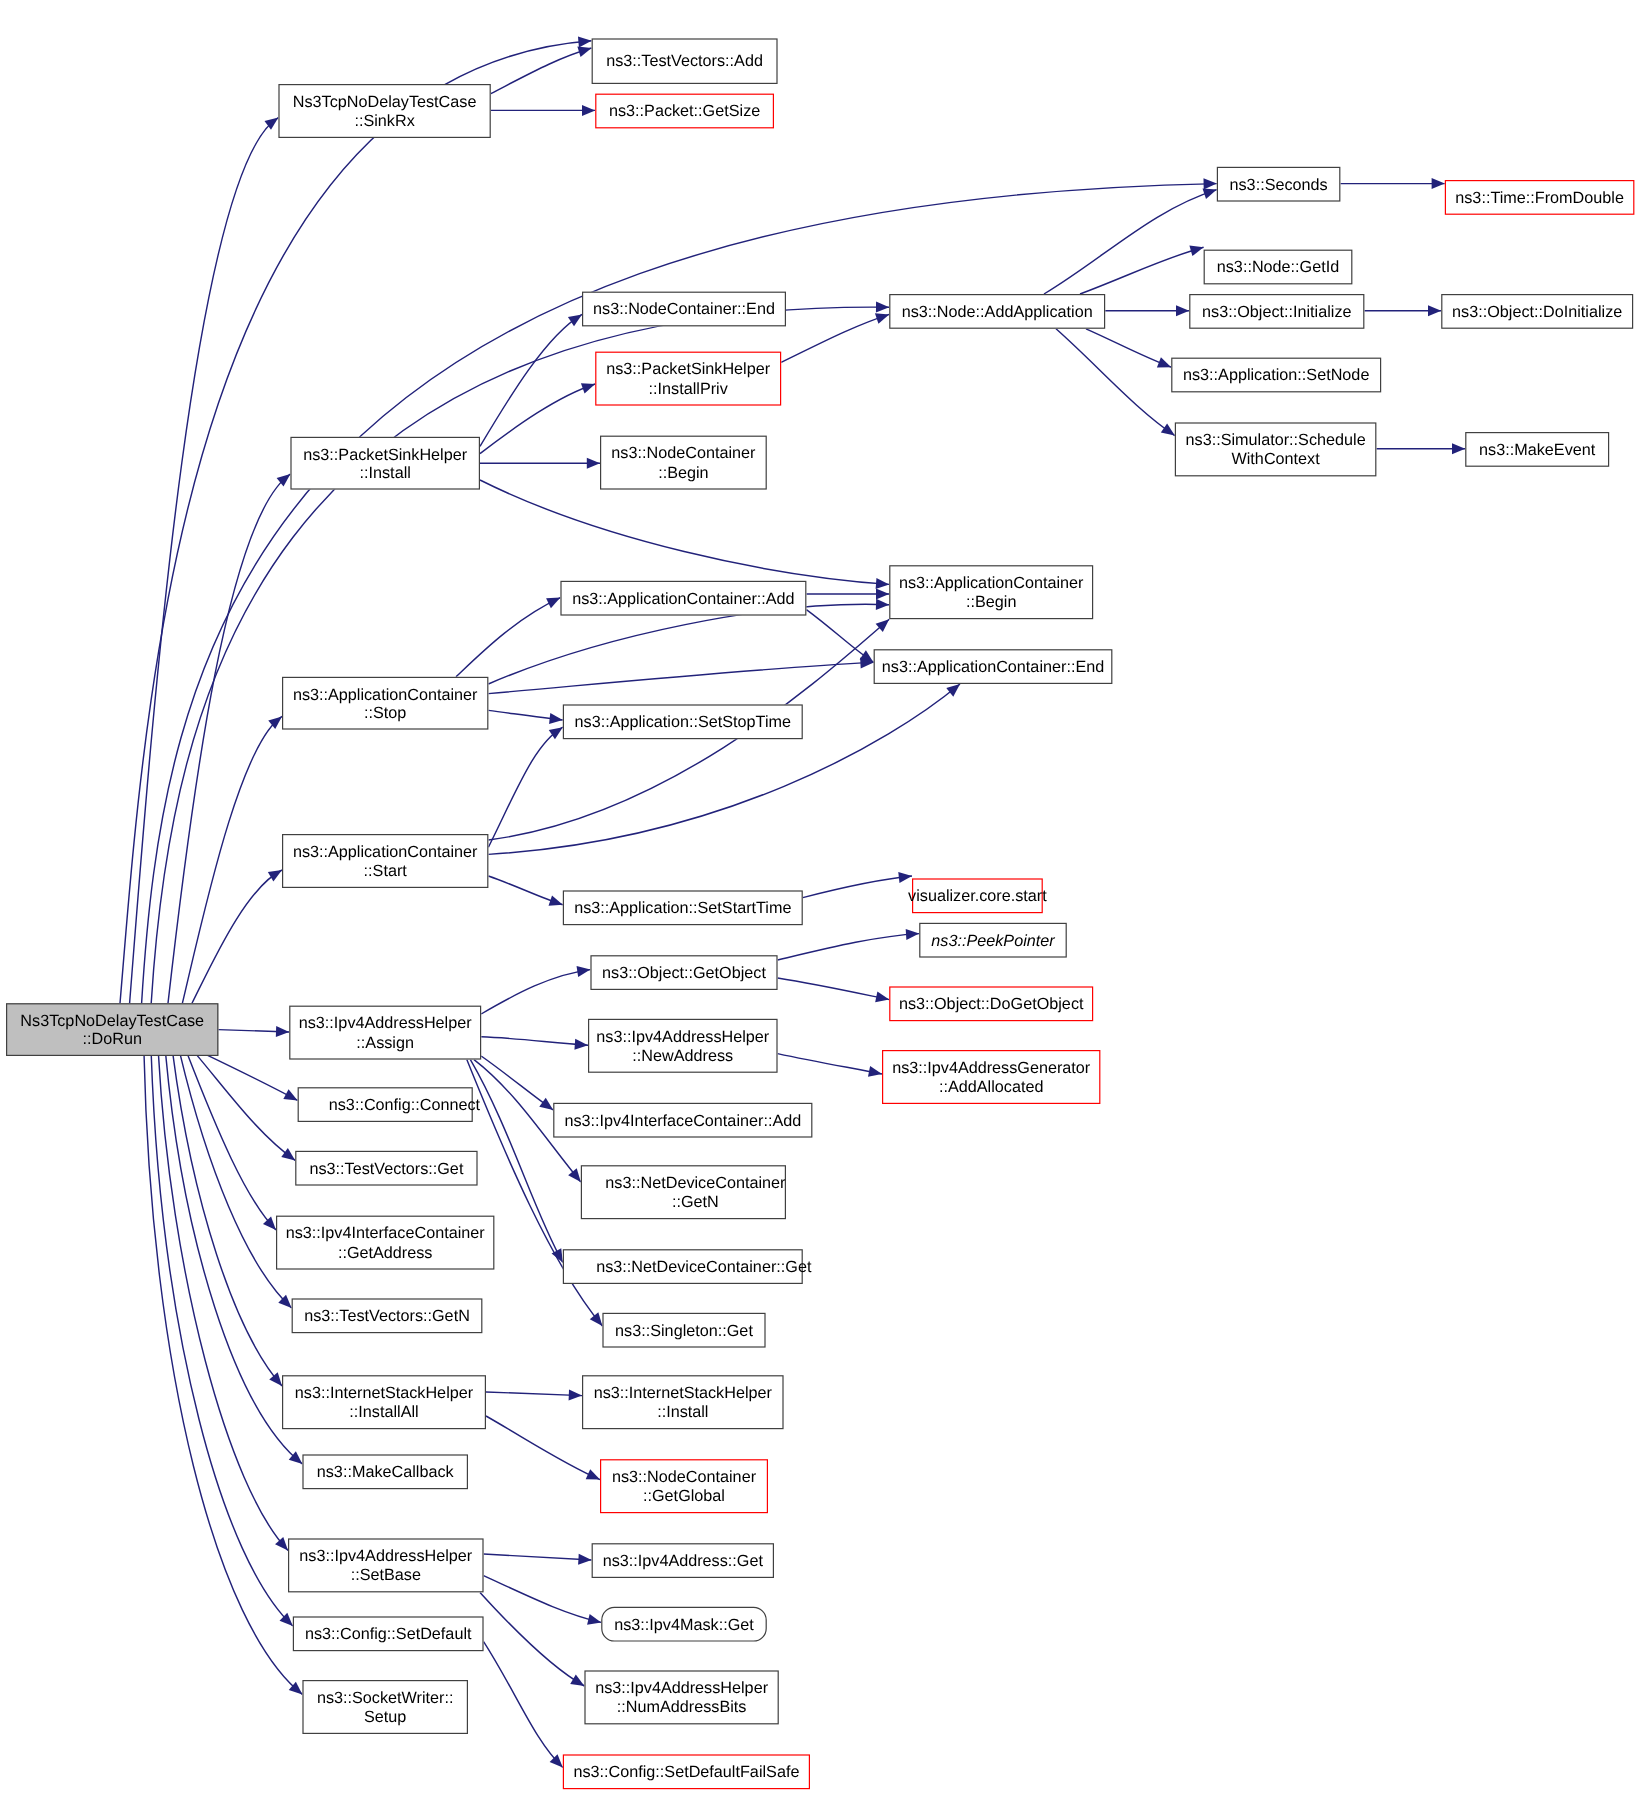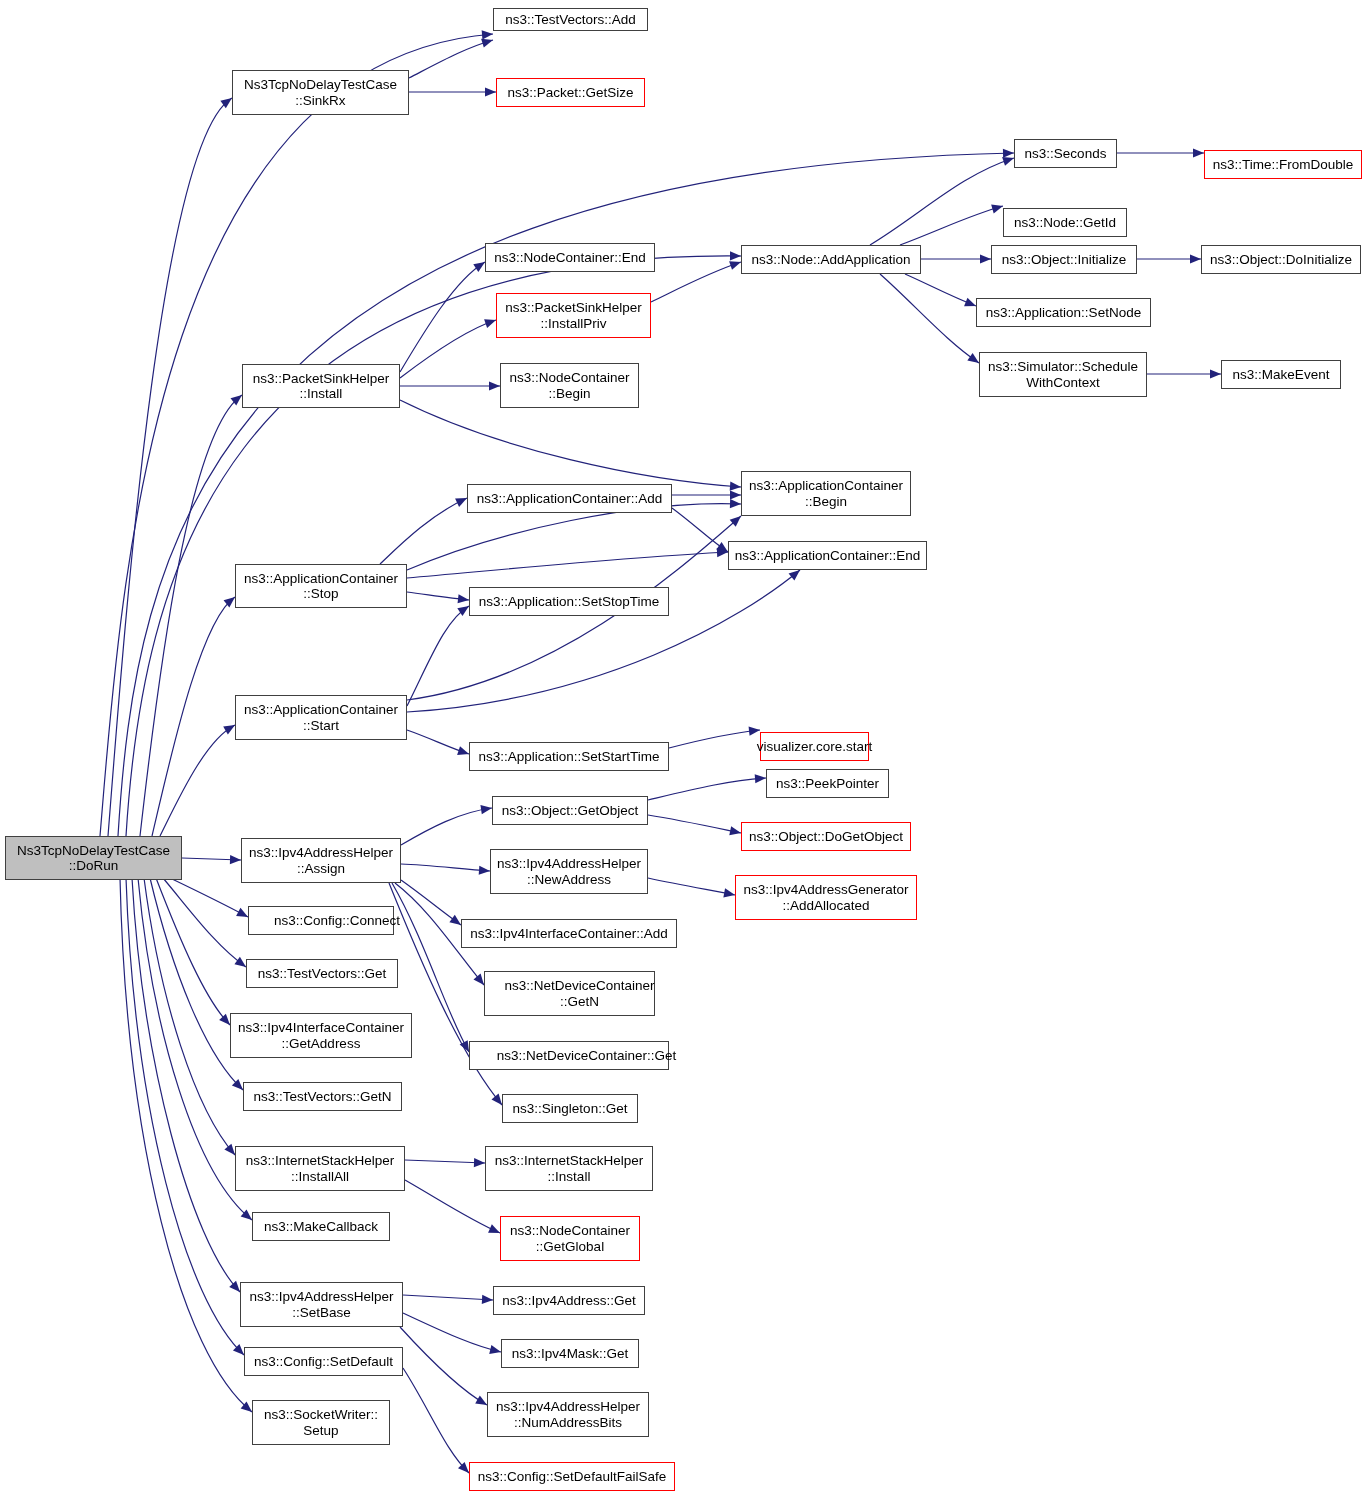--- a/index.html
+++ b/index.html
@@ -138,21 +138,21 @@
       <path d="M 400,1327 C 430,1360 460,1390 487,1405" class="edge"></path>
       <polygon points="487,1405 475.1840160082148,1403.4054711335707 479.8366522196317,1395.4686596652155" class="arrowhead"></polygon>
       <path d="M 403,1368 C 430,1410 445,1450 469,1473" class="edge"></path>
       <polygon points="469,1473 458.0185127746712,1468.3559782171117 464.5935799089157,1461.921035157521" class="arrowhead"></polygon>
     </svg>
   <div id="nodes">
       <div class="node-box root" style="left: 5px; top: 836px; width: 177px; height: 44px;">Ns3TcpNoDelayTestCase
 ::DoRun</div>
       <div class="node-box gray" style="left: 232px; top: 70px; width: 177px; height: 45px;">Ns3TcpNoDelayTestCase
 ::SinkRx</div>
-      <div class="node-box gray" style="left: 493px; top: 8px; width: 155px; height: 23px;">ns3::TestVectors::Add</div>
+      <div class="node-box gray" style="left: 493px; top: 32px; width: 155px; height: 38px;">ns3::TestVectors::Add</div>
       <div class="node-box red" style="left: 496px; top: 78px; width: 149px; height: 29px;">ns3::Packet::GetSize</div>
       <div class="node-box gray" style="left: 1014px; top: 139px; width: 103px; height: 29px;">ns3::Seconds</div>
       <div class="node-box red" style="left: 1204px; top: 150px; width: 158px; height: 29px;">ns3::Time::FromDouble</div>
       <div class="node-box gray" style="left: 1003px; top: 192px; width: 124px; height: 29px; margin-top: 16px;">ns3::Node::GetId</div>
       <div class="node-box gray" style="left: 741px; top: 245px; width: 180px; height: 29px;">ns3::Node::AddApplication</div>
       <div class="node-box gray" style="left: 991px; top: 245px; width: 146px; height: 29px;">ns3::Object::Initialize</div>
       <div class="node-box gray" style="left: 1201px; top: 245px; width: 160px; height: 29px;">ns3::Object::DoInitialize</div>
       <div class="node-box gray" style="left: 976px; top: 298px; width: 175px; height: 29px;">ns3::Application::SetNode</div>
       <div class="node-box gray" style="left: 979px; top: 352px; width: 168px; height: 45px;">ns3::Simulator::Schedule
 WithContext</div>
@@ -168,21 +168,21 @@
       <div class="node-box gray" style="left: 741px; top: 471px; width: 170px; height: 45px;">ns3::ApplicationContainer
 ::Begin</div>
       <div class="node-box gray" style="left: 728px; top: 541px; width: 199px; height: 29px;">ns3::ApplicationContainer::End</div>
       <div class="node-box gray" style="left: 235px; top: 564px; width: 172px; height: 44px;">ns3::ApplicationContainer
 ::Stop</div>
       <div class="node-box gray" style="left: 469px; top: 587px; width: 200px; height: 29px;">ns3::Application::SetStopTime</div>
       <div class="node-box gray" style="left: 235px; top: 695px; width: 172px; height: 45px;">ns3::ApplicationContainer
 ::Start</div>
       <div class="node-box gray" style="left: 469px; top: 742px; width: 200px; height: 29px;">ns3::Application::SetStartTime</div>
       <div class="node-box red" style="left: 760px; top: 732px; width: 109px; height: 29px;">visualizer.core.start</div>
-      <div class="node-box gray" style="left: 766px; top: 769px; width: 123px; height: 29px;">ns3::PeekPointer</div>
+      <div class="node-box gray" style="left: 766px; top: 769px; width: 123px; height: 29px; font-style: italic;">ns3::PeekPointer</div>
       <div class="node-box gray" style="left: 492px; top: 796px; width: 156px; height: 29px;">ns3::Object::GetObject</div>
       <div class="node-box red" style="left: 741px; top: 822px; width: 170px; height: 29px;">ns3::Object::DoGetObject</div>
       <div class="node-box gray" style="left: 241px; top: 838px; width: 160px; height: 45px;">ns3::Ipv4AddressHelper
 ::Assign</div>
       <div class="node-box gray" style="left: 490px; top: 849px; width: 158px; height: 45px;">ns3::Ipv4AddressHelper
 ::NewAddress</div>
       <div class="node-box red" style="left: 735px; top: 875px; width: 182px; height: 45px;">ns3::Ipv4AddressGenerator
 ::AddAllocated</div>
       <div class="node-box gray" style="left: 461px; top: 919px; width: 216px; height: 29px;">ns3::Ipv4InterfaceContainer::Add</div>
       <div class="node-box gray" style="left: 248px; top: 906px; width: 146px; height: 29px; padding-left: 32px;">ns3::Config::Connect</div>
@@ -197,21 +197,21 @@
       <div class="node-box gray" style="left: 235px; top: 1146px; width: 170px; height: 45px;">ns3::InternetStackHelper
 ::InstallAll</div>
       <div class="node-box gray" style="left: 485px; top: 1146px; width: 168px; height: 45px;">ns3::InternetStackHelper
 ::Install</div>
       <div class="node-box red" style="left: 500px; top: 1216px; width: 140px; height: 45px;">ns3::NodeContainer
 ::GetGlobal</div>
       <div class="node-box gray" style="left: 252px; top: 1212px; width: 138px; height: 29px;">ns3::MakeCallback</div>
       <div class="node-box gray" style="left: 240px; top: 1282px; width: 163px; height: 45px;">ns3::Ipv4AddressHelper
 ::SetBase</div>
       <div class="node-box gray" style="left: 493px; top: 1286px; width: 152px; height: 29px;">ns3::Ipv4Address::Get</div>
-      <div class="node-box gray" style="left: 501px; top: 1339px; width: 138px; height: 29px;">ns3::Ipv4Mask::Get</div>
+      <div class="node-box gray" style="left: 501px; top: 1339px; width: 138px; height: 29px; border-radius: 11px;">ns3::Ipv4Mask::Get</div>
       <div class="node-box gray" style="left: 244px; top: 1347px; width: 159px; height: 29px;">ns3::Config::SetDefault</div>
       <div class="node-box gray" style="left: 487px; top: 1392px; width: 162px; height: 45px;">ns3::Ipv4AddressHelper
 ::NumAddressBits</div>
       <div class="node-box gray" style="left: 252px; top: 1400px; width: 138px; height: 45px;">ns3::SocketWriter::
 Setup</div>
       <div class="node-box red" style="left: 469px; top: 1462px; width: 206px; height: 29px;">ns3::Config::SetDefaultFailSafe</div>
     </div>
 </div>
 
 </body></html>

